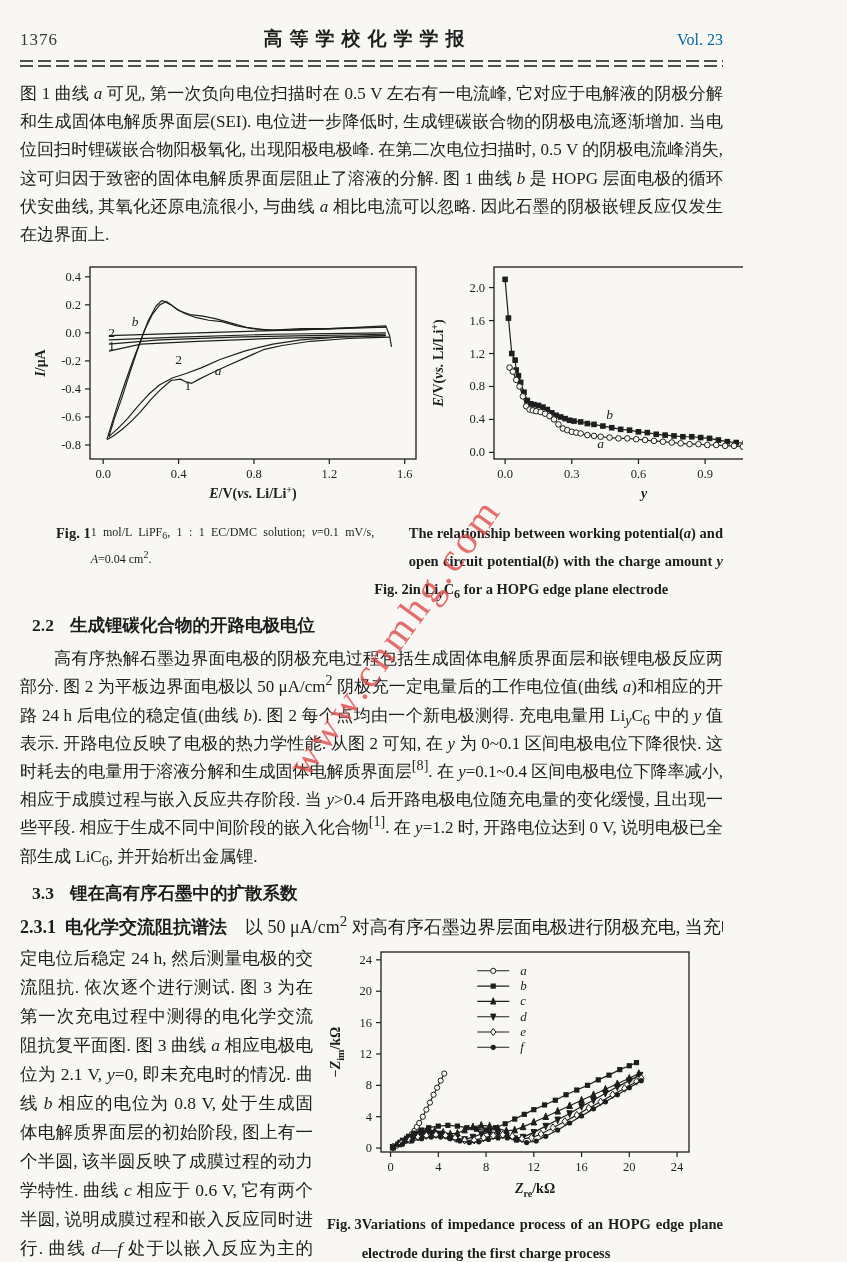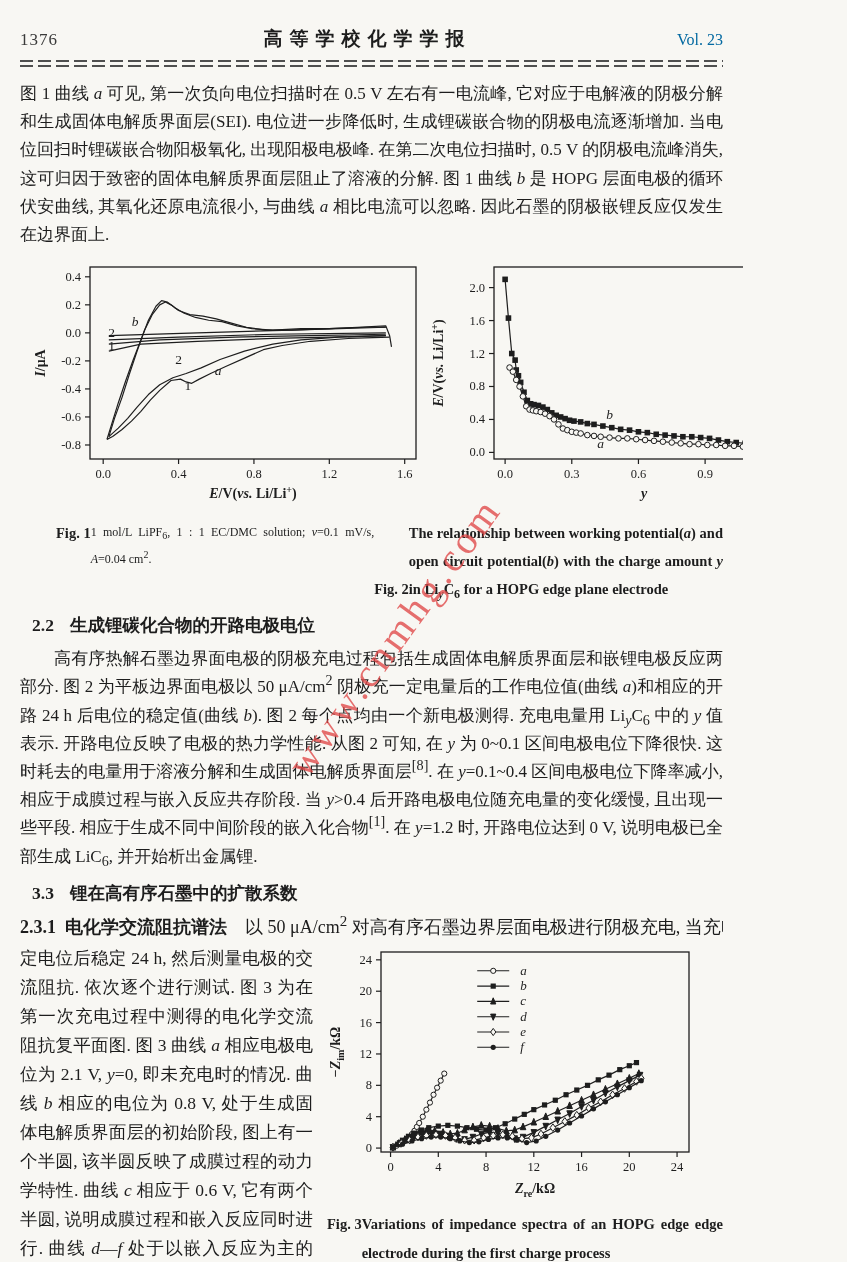--- a/index.html
+++ b/index.html
@@ -461,21 +461,21 @@
             <polygon points="166.2170542635659,84.4 168.8170542635659,88 166.2170542635659,91.6 163.6170542635659,88" fill="#f8f7f3" stroke="#1e1e1e" stroke-width="1"></polygon>
             <text x="193.2170542635659" y="92" fill="#1e1e1e" font-size="13" text-anchor="start" font-family="&quot;Liberation Serif&quot;,&quot;DejaVu Serif&quot;,serif" font-style="italic"><tspan dy="0">e</tspan></text>
             <line x1="150.2170542635659" y1="103.29411764705881" x2="182.2170542635659" y2="103.29411764705881" stroke="#1e1e1e" stroke-width="1.1"></line>
             <circle cx="166.2170542635659" cy="103.29411764705881" r="2.6" fill="#1e1e1e"></circle>
             <text x="193.2170542635659" y="107.29411764705881" fill="#1e1e1e" font-size="13" text-anchor="start" font-family="&quot;Liberation Serif&quot;,&quot;DejaVu Serif&quot;,serif" font-style="italic"><tspan dy="0">f</tspan></text>
           </svg>
       </figure>
       <div class="caption">
         <span class="cap-label">Fig. 3</span>
         <span class="cap-text">
-          <span class="cap-title">Variations of impedance spectra of an HOPG edge edge electrode during the first charge process</span>
+          <span class="cap-title">Variations of impedance process of an HOPG edge plane electrode during the first charge process</span>
           <span class="cap-sub">Potentials/V: <i>a</i>. 2.1; <i>b</i>. 0.8; <i>c</i>. 0.6; <i>d</i>. 0.4;</span>
         </span>
       </div>
     </div>
   </div>
 
   <div class="watermark">www.cnmhg.com</div>
 </div>
 
 </body></html>

